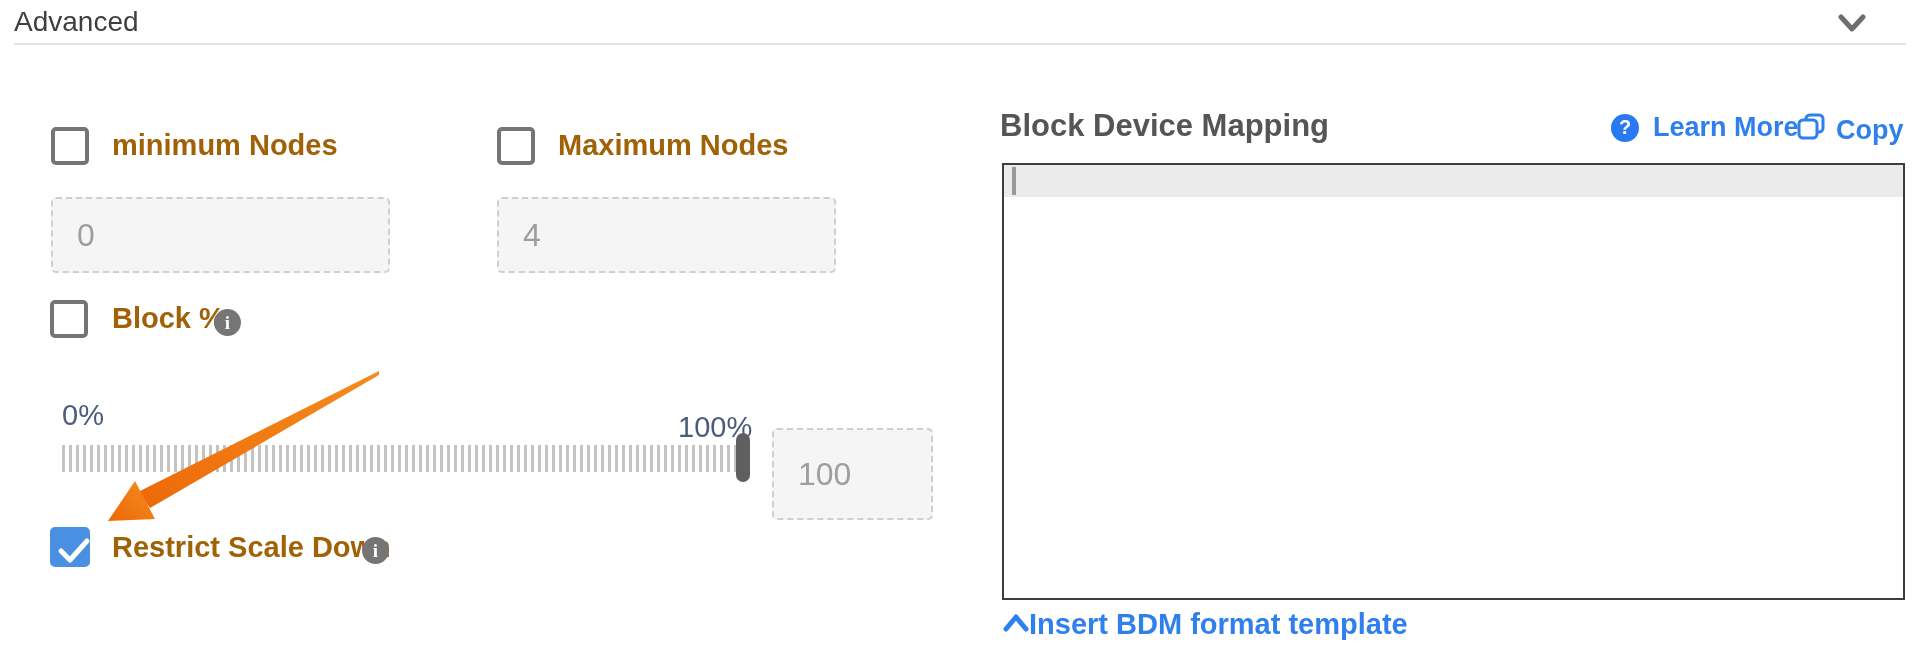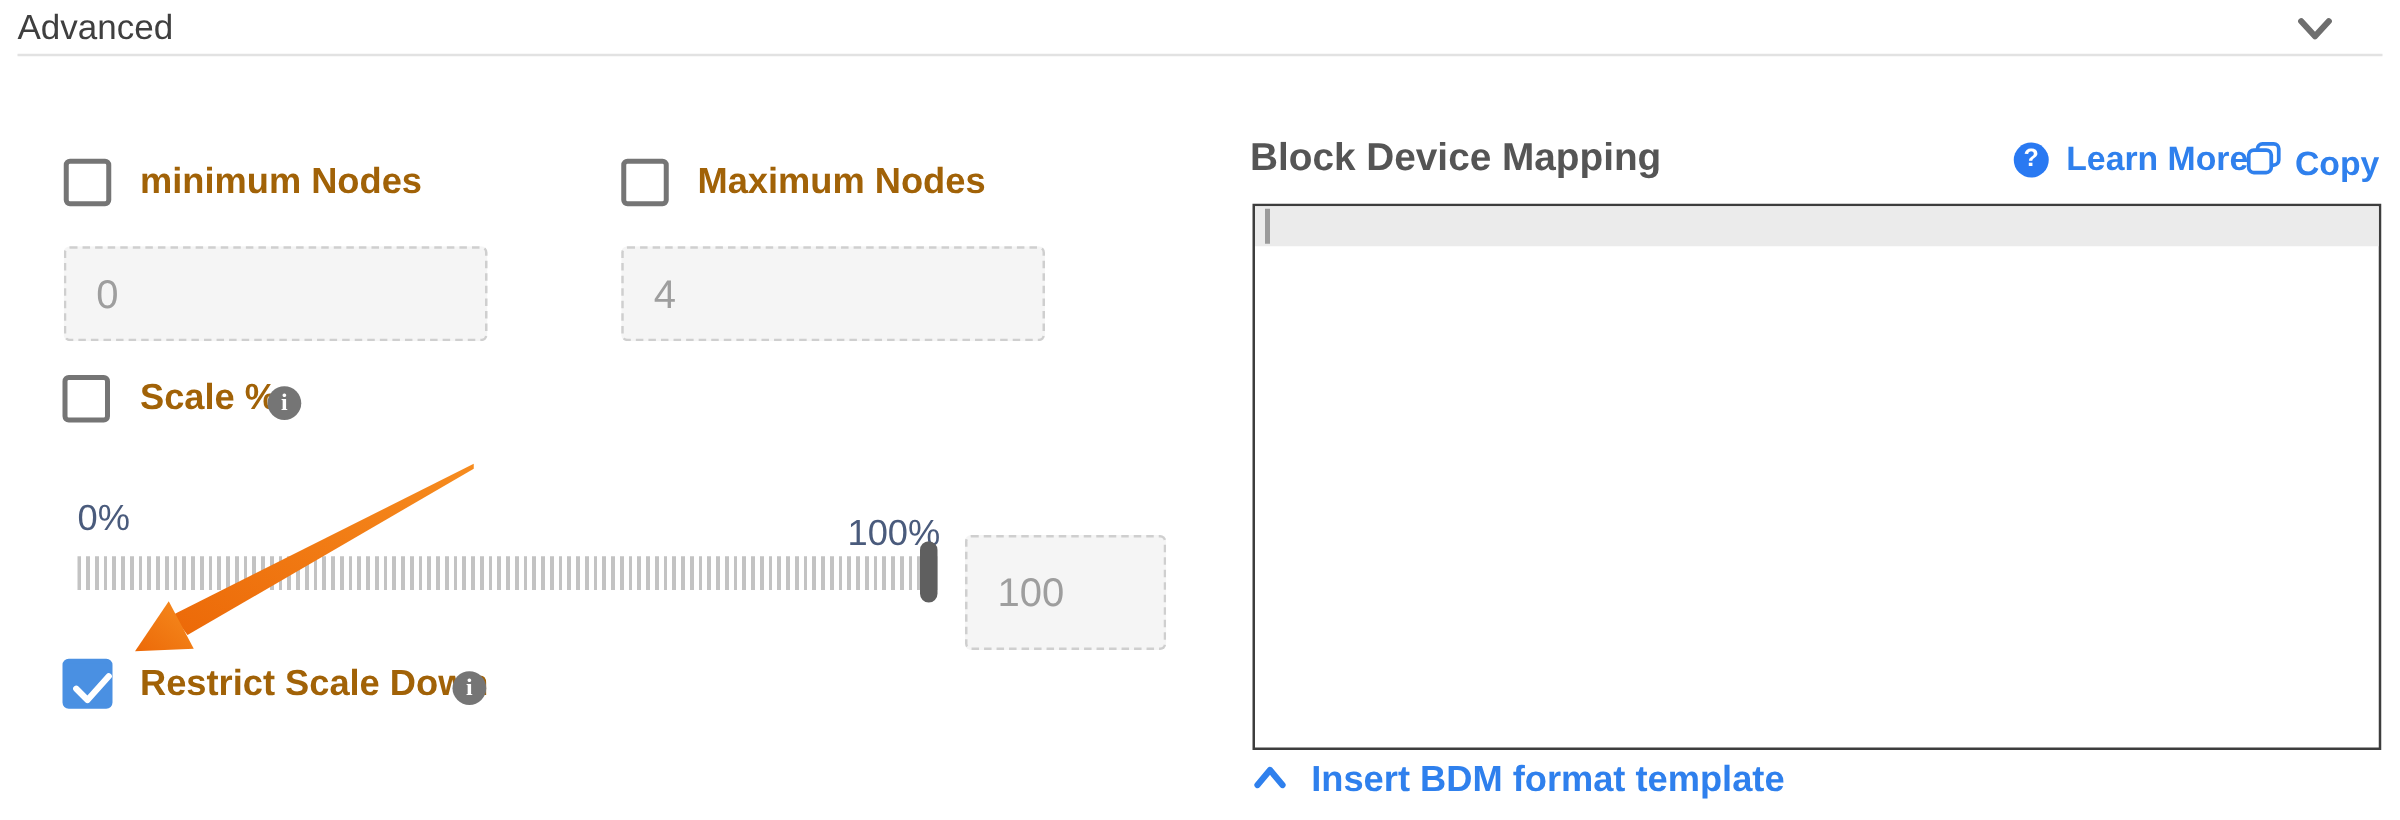--- a/index.html
+++ b/index.html
@@ -55,21 +55,21 @@
 
 <div class="abs cb" style="left:51px; top:127px;"></div>
 <div class="abs cb-label" style="left:112px; top:129px;">minimum Nodes</div>
 <input class="abs dashed-input" style="left: 51px; top: 197px; width: 339px; height: 76px;" value="0">
 
 <div class="abs cb" style="left:497px; top:127px;"></div>
 <div class="abs cb-label" style="left:558px; top:129px;">Maximum Nodes</div>
 <input class="abs dashed-input" style="left: 497px; top: 197px; width: 339px; height: 76px;" value="4">
 
 <div class="abs cb" style="left:50px; top:300px;"></div>
-<div class="abs cb-label" style="left:112px; top:302px;">Scale %</div>
+<div class="abs cb-label" style="left:112px; top:302px;">Block %</div>
 <div class="abs info-badge" style="left:214px; top:309px;">
   <span>i</span>
 </div>
 
 <div class="abs slider-label" style="left:62px; top:399px;">0%</div>
 <div class="abs slider-label" style="left:678px; top:399px;margin-top:12px;">100%</div>
 <div class="abs ticks"></div>
 <div class="abs handle"></div>
 <input class="abs dashed-input" style="left: 772px; top: 428px; width: 161px; height: 92px;" value="100">
 
@@ -113,20 +113,20 @@
   <span class="link" style="font-size:27px;">Copy</span>
 </div>
 
 <div class="abs editor">
   <div class="editor-line1">
     <div class="caret"></div>
   </div>
   <span></span>
 </div>
 
-<div class="abs" style="left:1003px; top:608px; display:flex; align-items:center; gap:20px;">
+<div class="abs" style="left:1003px; top:608px; display:flex; align-items:center; ">
   <span>
     <svg width="26" height="20" viewBox="0 0 26 20">
         <polyline points="3,16 13,4 23,16" fill="none" stroke="#2f80ed" stroke-width="5" stroke-linecap="round" stroke-linejoin="round"></polyline>
       </svg>
   </span>
   <span class="link" style="font-size:29px;">Insert BDM format template</span>
 </div>
 
 </body></html>

